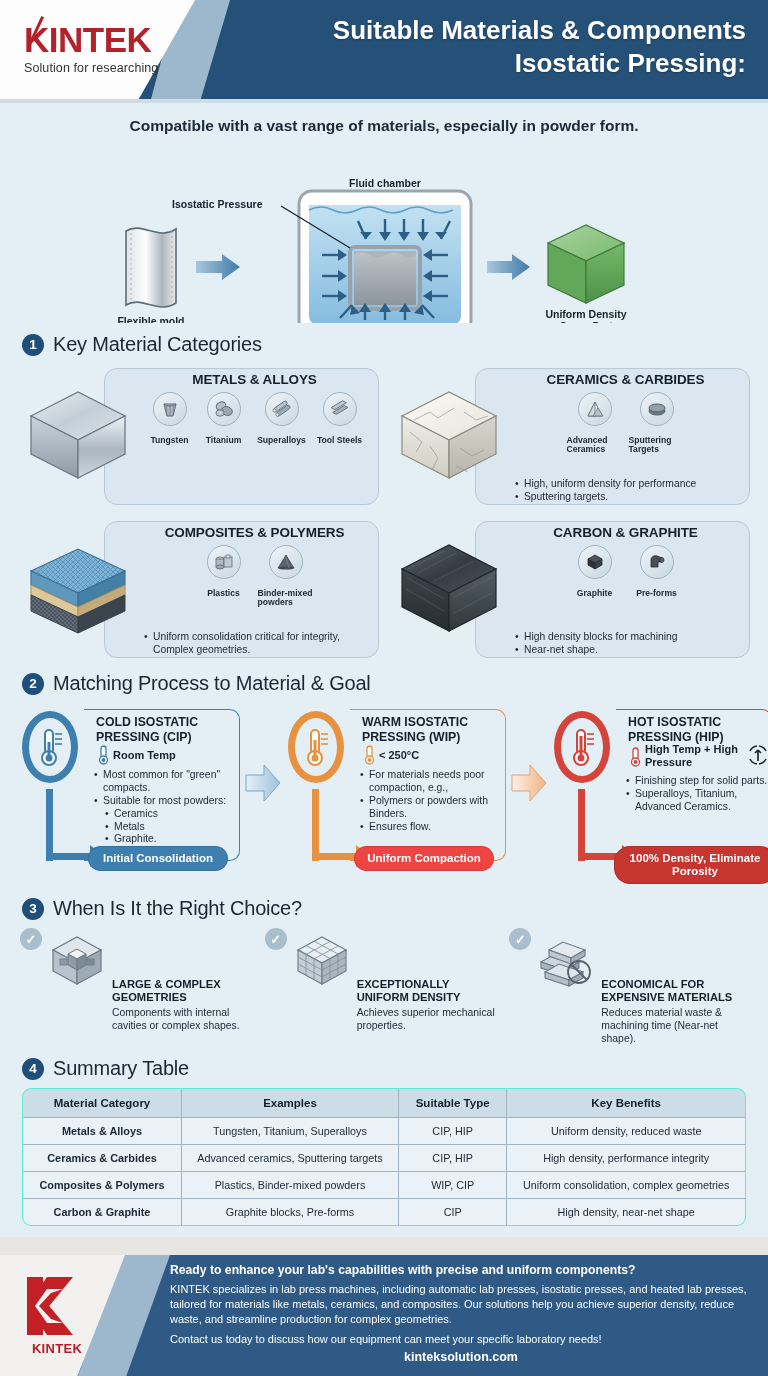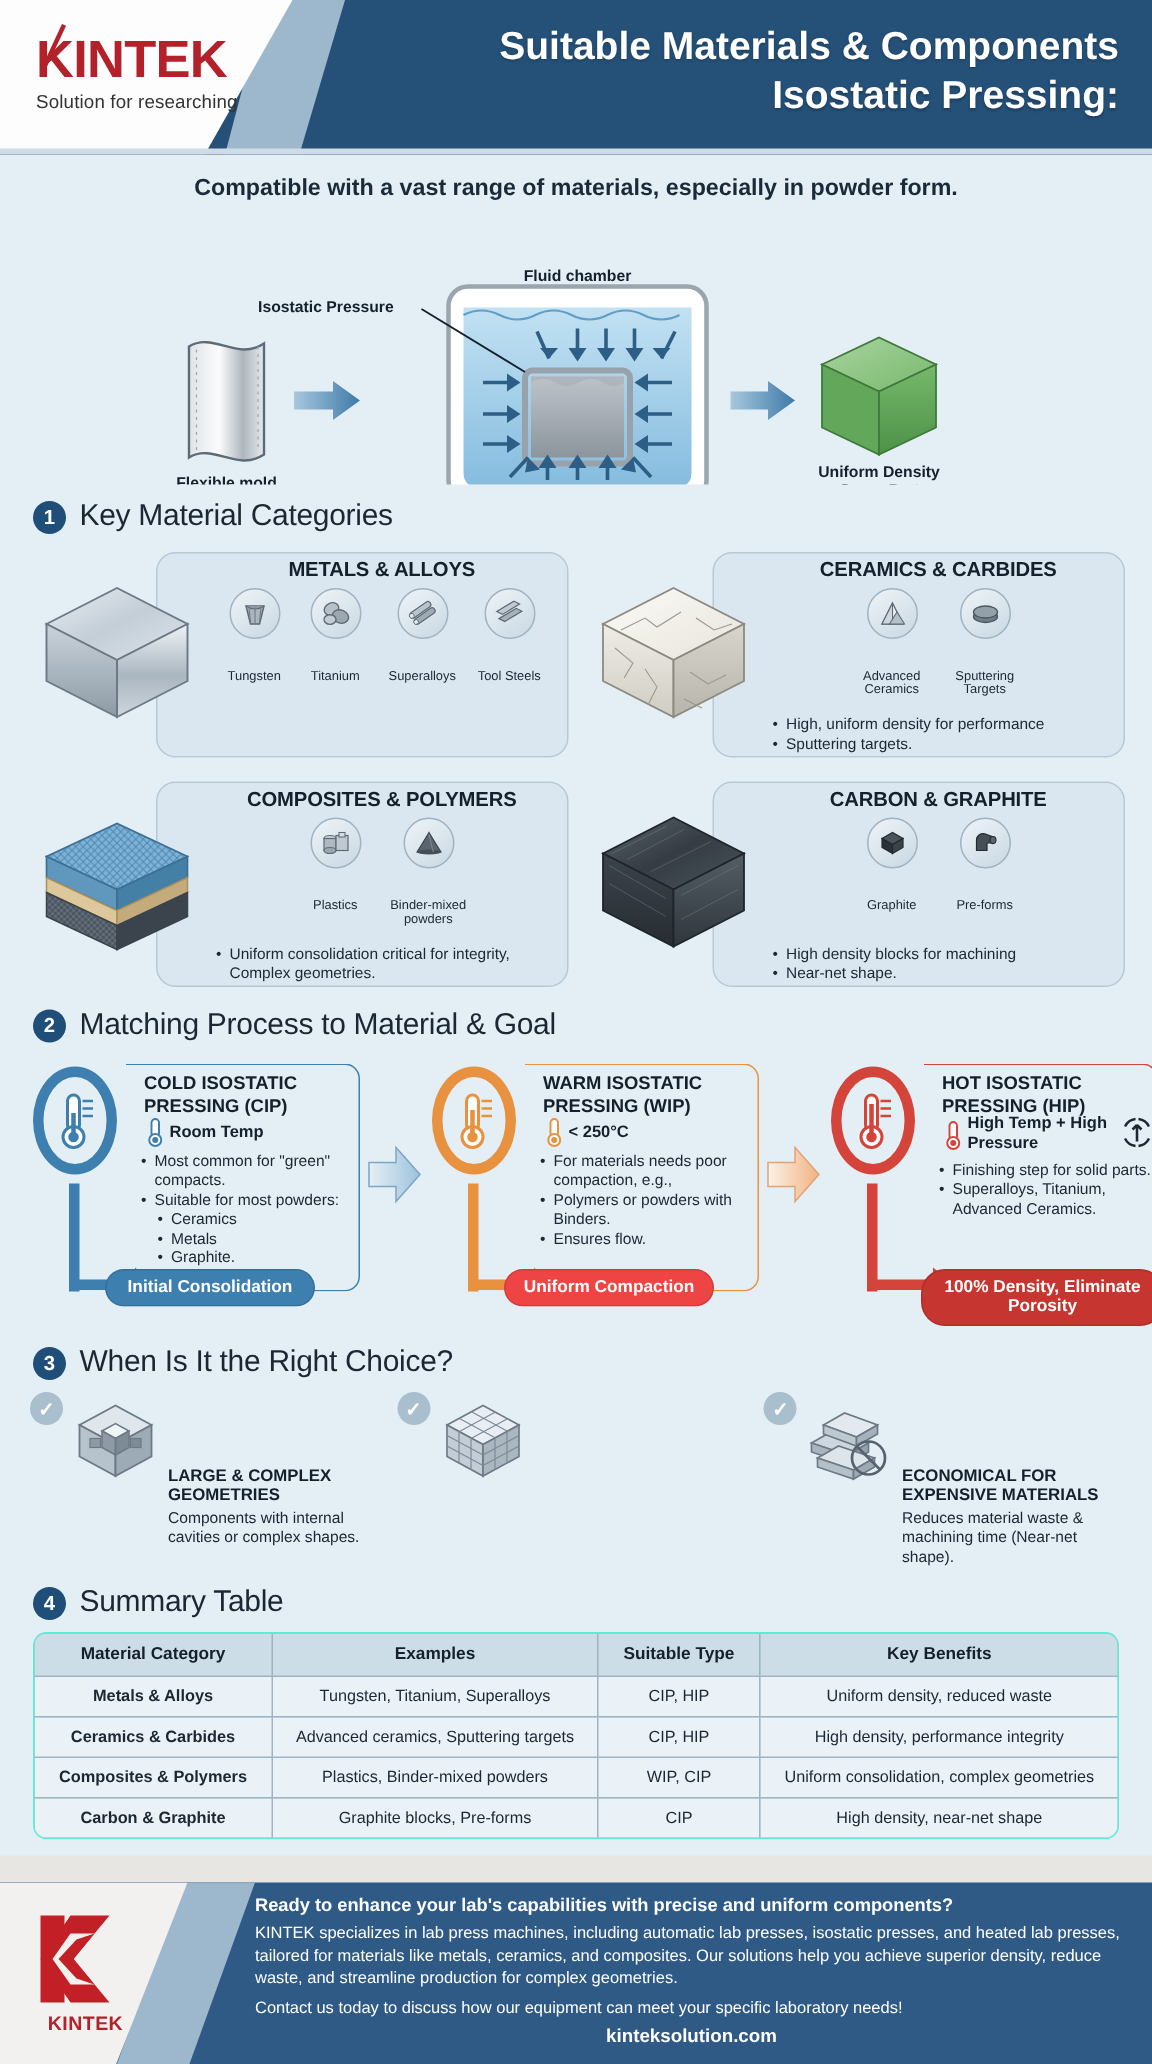--- a/index.html
+++ b/index.html
@@ -99,22 +99,22 @@
                text-align: center; letter-spacing: -0.1px; }
   .mat-icons { display: flex; justify-content: center; gap: 6px; margin-top: 5px; }
   .mat-ic { width: 48px; display: flex; flex-direction: column; align-items: center; }
   .mat-ic.wide { width: 56px; }
   .ic-circle {
     width: 34px; height: 34px; border-radius: 50%;
     background: linear-gradient(145deg,#eef4f8,#c9d8e2);
     border: 1.2px solid #9fb3c2;
     display: flex; align-items: center; justify-content: center;
   }
-  .ic-label { font-size: 8.6px; font-weight: normal; color: #1b2733;
-              text-align: center; line-height: 1.1; margin-top: 20px; }
+  .ic-label { font-size: 8.6px; font-weight: bold; color: #1b2733;
+              text-align: left; line-height: 1.1; margin-top: 10px; }
   .mat-bullets { margin-top: auto; padding-left: 4px; }
   .mat-bullets li { font-size: 10.3px; color: #1b2733; line-height: 1.28;
                     list-style: none; position: relative; padding-left: 9px; }
   .mat-bullets li:before { content: "•"; position: absolute; left: 0; }
 
   
   .proc-row { display: flex; padding: 0 16px; gap: 0; align-items: flex-start; }
   .proc-card { position: relative; width: 228px; height: 190px; flex: 0 0 228px; }
   .proc-frame {
     position: absolute; left: 68px; right: 4px; top: 6px; height: 152px;
@@ -147,21 +147,21 @@
   }
   .proc-bul {
     position: absolute; left: 78px; right: 6px; top: 66px;
   }
   .proc-bul li { font-size: 10.4px; color: #1b2733; line-height: 1.24;
                  list-style: none; position: relative; padding-left: 9px; }
   .proc-bul li:before { content: "•"; position: absolute; left: 0; }
   .proc-bul li.sub { padding-left: 20px; }
   .proc-bul li.sub:before { left: 11px; }
   .proc-badge {
-    position: absolute; left: 54px; top: 143px; min-width: 140px;
+    position: absolute; left: 72px; top: 143px; min-width: 140px;
     padding: 5px 12px; border-radius: 16px; color: #fff;
     font-size: 11.5px; font-weight: bold; text-align: center; line-height: 1.15;
     border: 1.3px solid rgba(0,0,0,0.12);
   }
   .proc-arrow-between {
     flex: 0 0 38px; height: 190px; position: relative;
   }
 
   
   .choice-row { display: flex; padding: 0 20px; gap: 6px; }
@@ -780,20 +780,24 @@
         <g stroke="#7d8b97" stroke-width="0.8" fill="none">
           <path d="M13,13.5 L37,26.5 M21,9 L45,22"></path>
           <path d="M13,22.5 L37,9.5 M21,27 L45,14"></path>
           <path d="M5,25 L29,38 M5,32 L29,45"></path>
           <path d="M13,22.5 L13,43.5 M21,27 L21,48"></path>
           <path d="M53,25 L29,38 M53,32 L29,45"></path>
           <path d="M45,22.5 L45,43.5 M37,27 L37,48"></path>
         </g>
       </svg>
     </div>
+    <div class="choice-txt">
+      <div class="choice-title">EXCEPTIONALLY UNIFORM DENSITY</div>
+      <div class="choice-desc">Achieves superior mechanical properties.</div>
+    </div>
   </div>
 
   <div class="choice">
     <div class="check">✓</div>
     <div class="choice-img">
       <svg width="62" height="58" viewBox="0 0 62 58">
         <g stroke="#6d7a85" stroke-width="1.1">
           <polygon points="6,30 20,22 44,30 30,38" fill="#cdd7df"></polygon>
           <polygon points="6,30 30,38 30,44 6,36" fill="#a8b5c0"></polygon>
           <polygon points="44,30 30,38 30,44 44,36" fill="#95a3af"></polygon>

